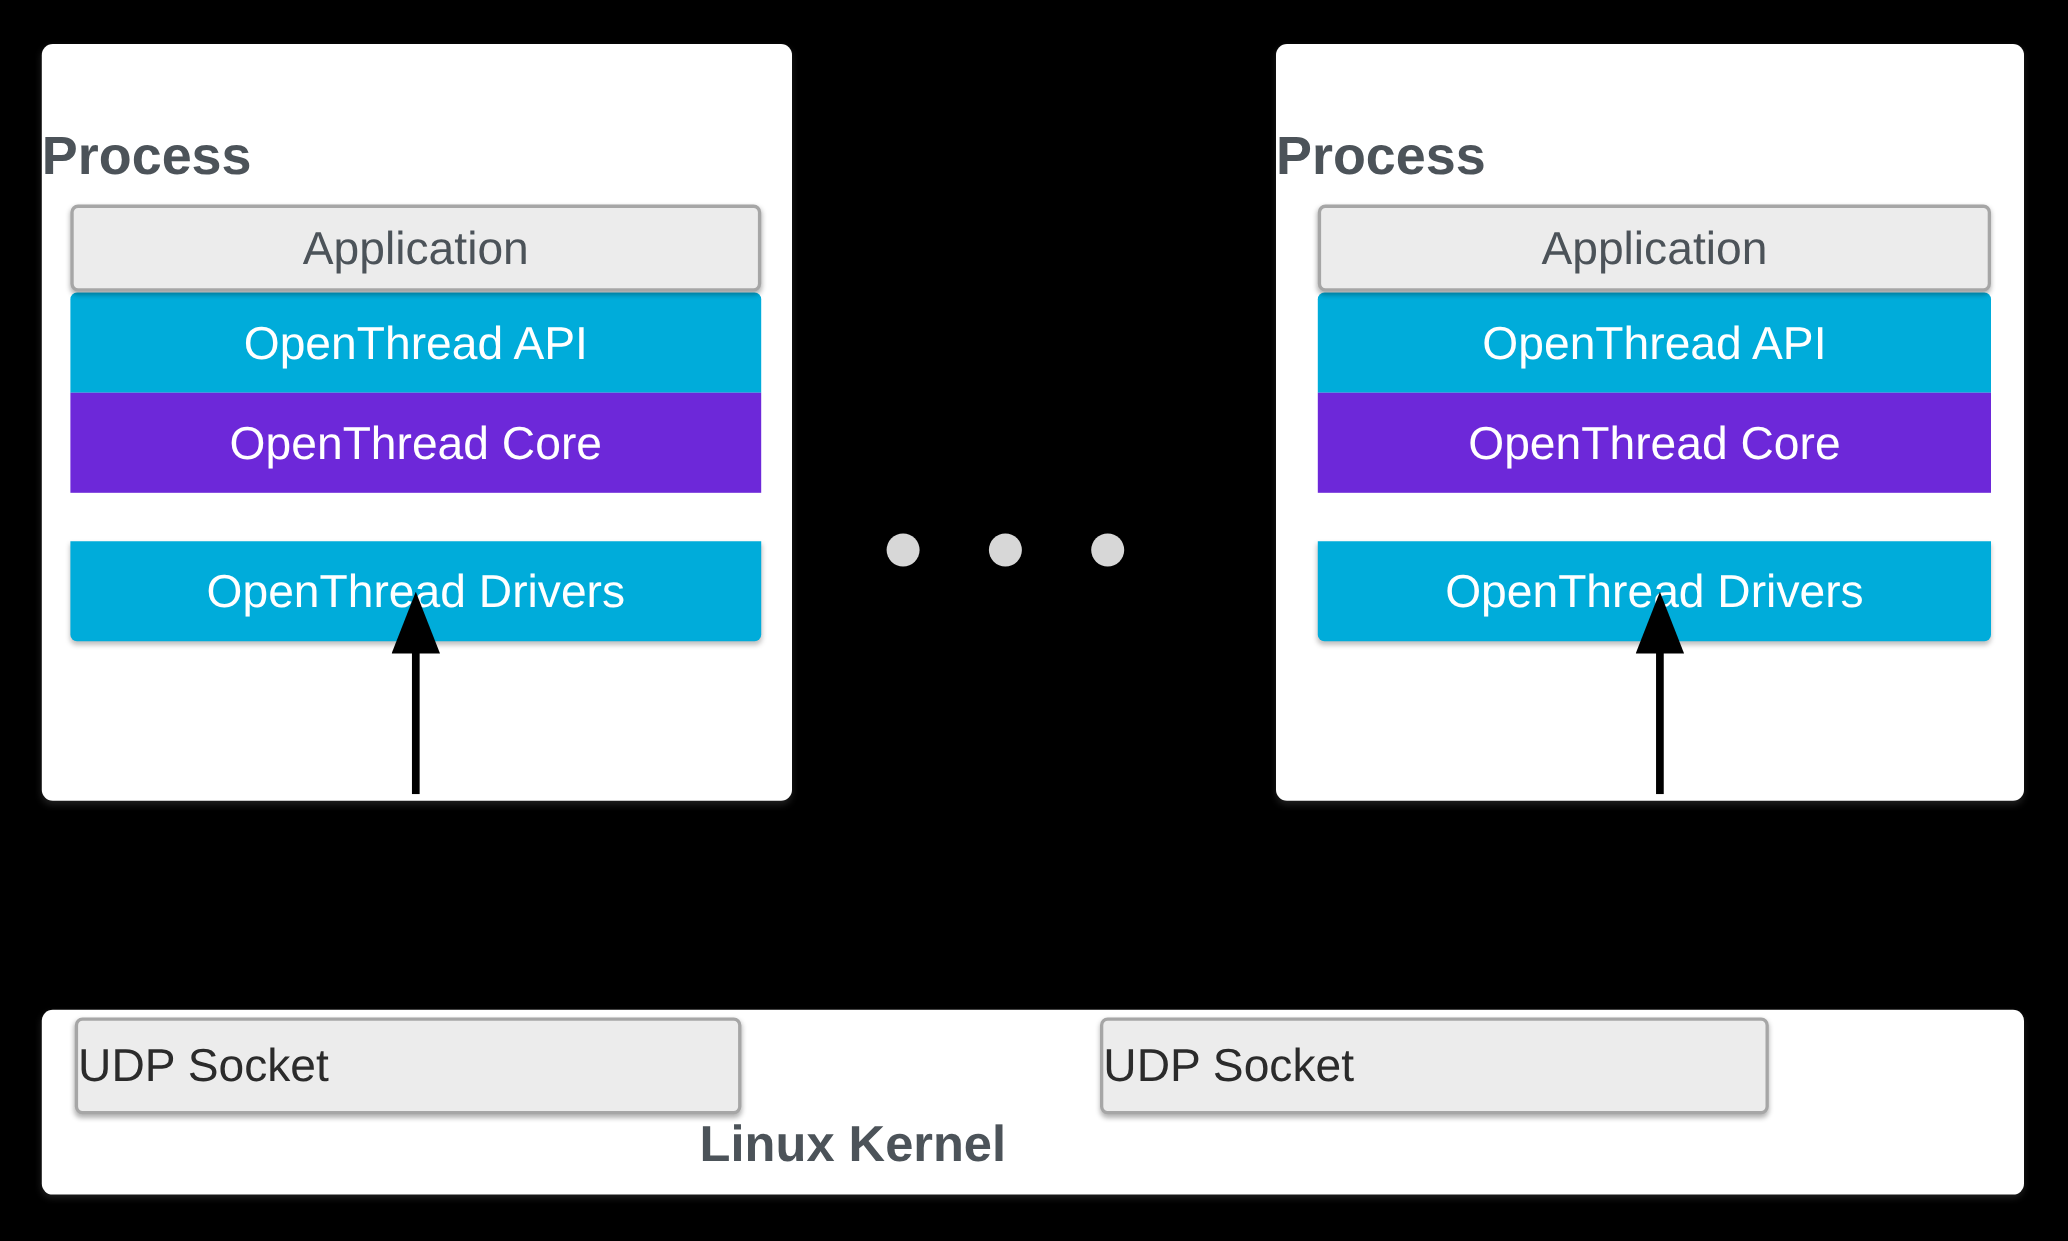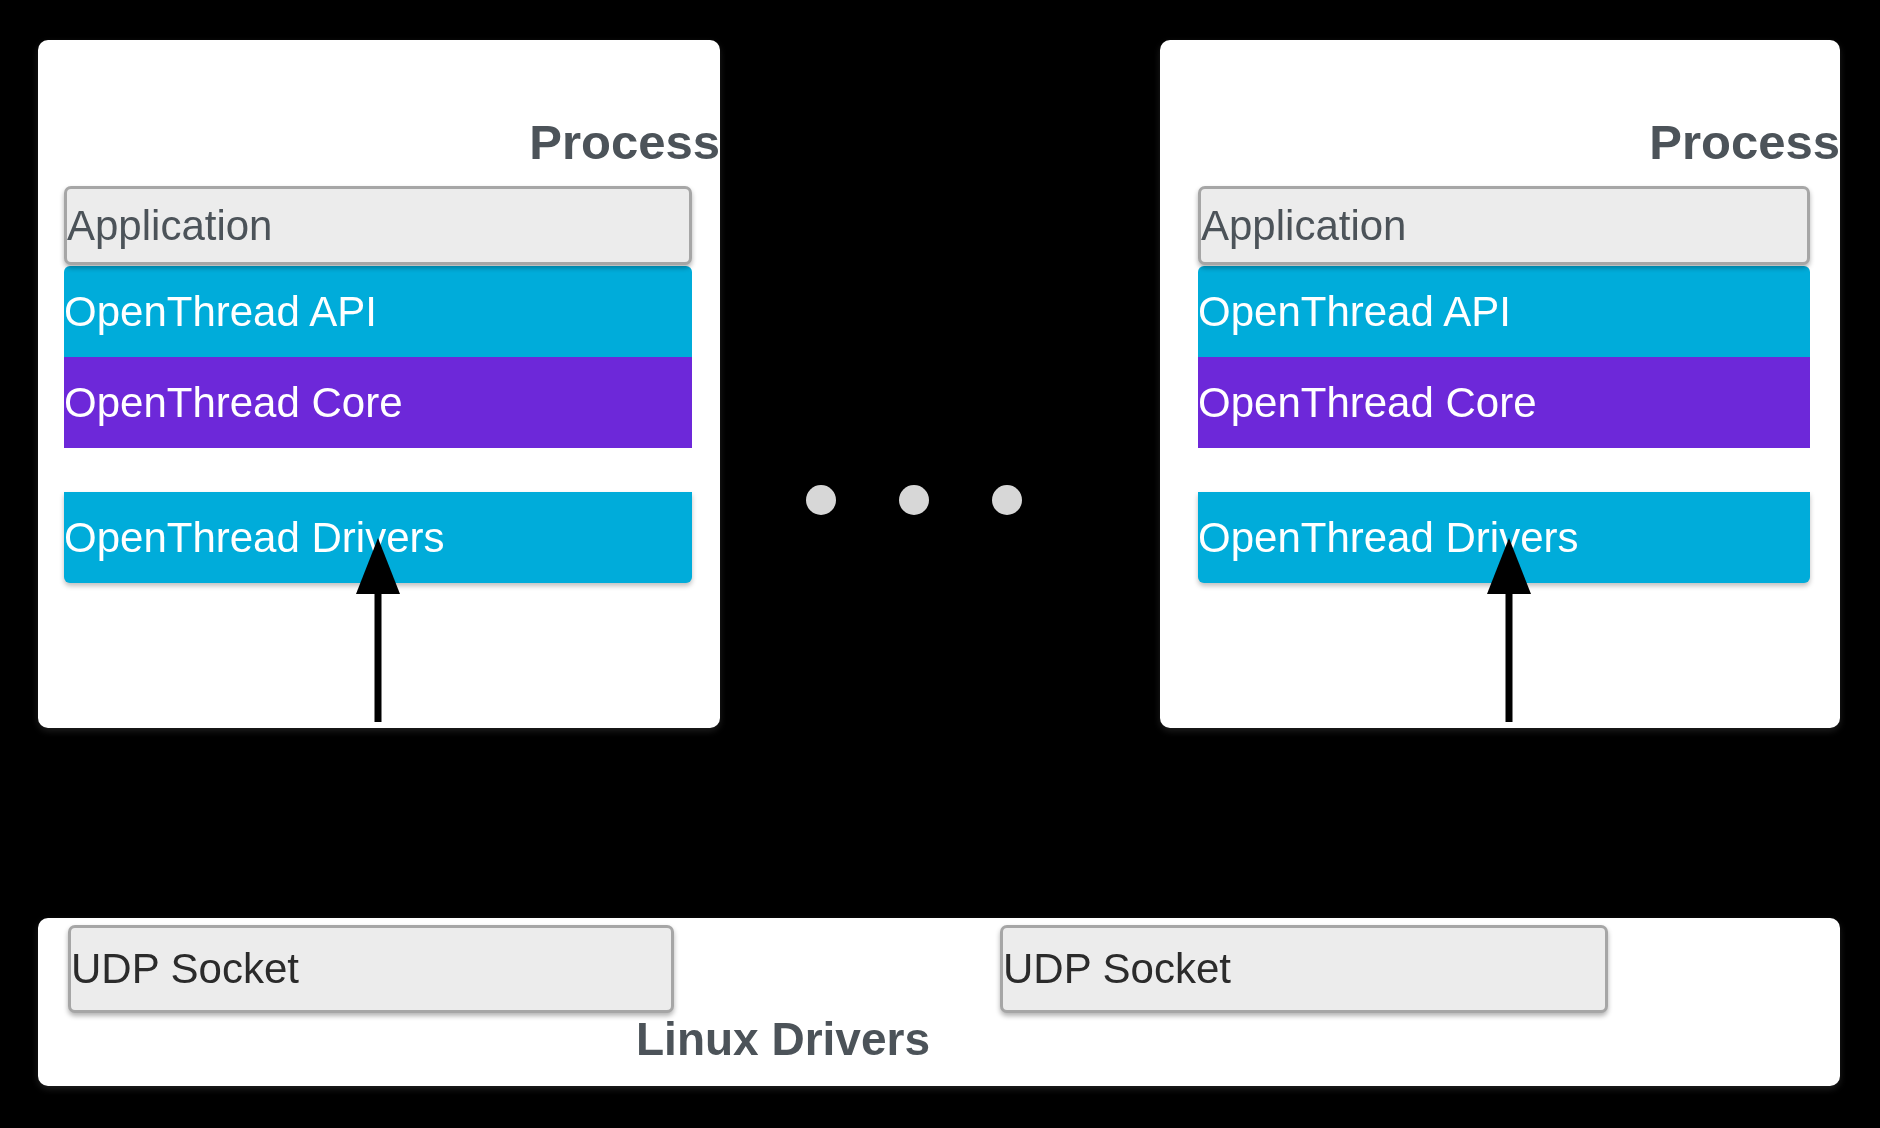--- a/index.html
+++ b/index.html
@@ -25,37 +25,37 @@
     position: absolute;
     background: #ffffff;
     border-radius: 10px;
     box-shadow: 0 3px 7px rgba(255,255,255,0.12);
   }
   .process-title {
     position: absolute;
     left: 0;
     right: 0;
     top: 78px;
-    text-align: right;
+    text-align: left;
     font-size: 49px;
     font-weight: bold;
     color: #4c5359;
     letter-spacing: 0px;
     line-height: 1;
   }
 
   
   .stack {
     position: absolute;
   }
   .band {
     position: relative;
     display: flex;
     align-items: center;
-    justify-content: flex-start;
+    justify-content: center;
     box-sizing: border-box;
     font-size: 42px;
     line-height: 1;
     height: 91px;
   }
   .band.application {
     background: #ececec;
     border: 3px solid #a6a6a6;
     border-radius: 7px;
     color: #4c5359;
@@ -200,16 +200,16 @@
   <div class="kernel-panel" style="left:38px; top:918px; width:1802px; height:168px;">
 
     <div class="socket-box" style="left:30px; top:7px; width:606px; height:88px;">
       <span>UDP Socket</span>
     </div>
 
     <div class="socket-box" style="left:962px; top:7px; width:608px; height:88px;">
       <span>UDP Socket</span>
     </div>
 
-    <div class="kernel-title" style="left:598px; top:98px;">Linux Drivers</div>
+    <div class="kernel-title" style="left:598px; top:98px;">Linux Kernel</div>
   </div>
 
 </div>
 
 </body></html>

